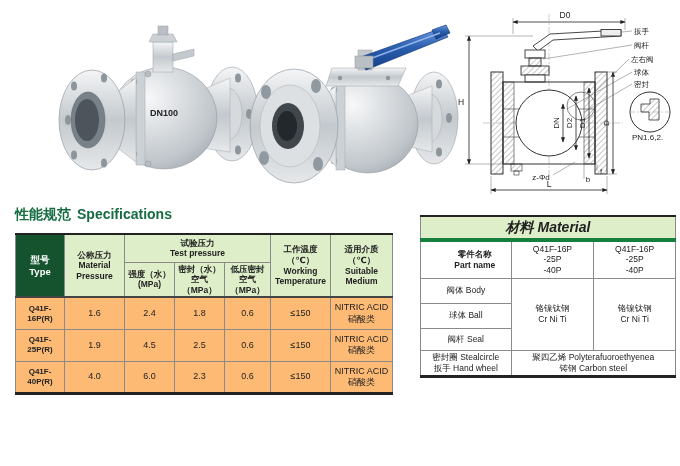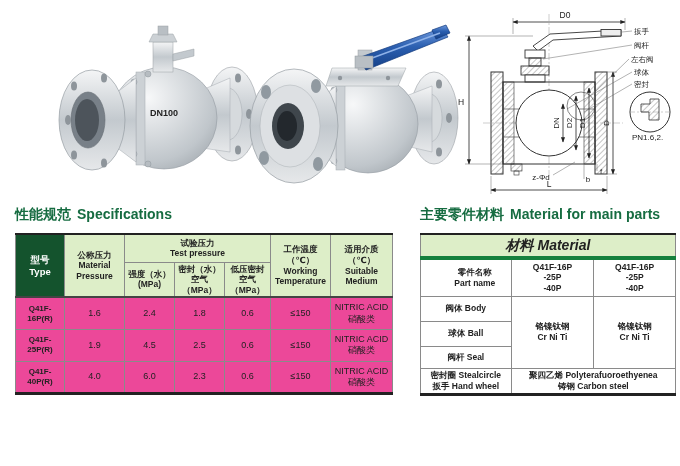--- a/index.html
+++ b/index.html
@@ -12,24 +12,24 @@
   .sec-title .en{font-size:14px;margin-left:6px;}
   
   table{border-collapse:collapse;table-layout:fixed;margin-top:9px;}
   .spec-table,.mat-table{border-top:2px solid #222;border-bottom:3px solid #222;}
   .spec-table th,.spec-table td,.mat-table th,.mat-table td{
      border:1px solid #8a8a8a;text-align:center;vertical-align:middle;
      padding:1px 2px;white-space:pre-line;line-height:1.25;}
   .spec-table th{background:#ddeec8;font-size:8.5px;font-weight:bold;}
   .spec-table th.dark{background:#14532d;color:#fff;font-size:9.5px;}
   .spec-table thead{border-bottom:2px solid #444;}
-  .spec-table td{font-size:9px;background:#ec4899;}
+  .spec-table td{font-size:9px;background:#fdba74;}
   .spec-table td.typ{font-size:8px;font-weight:bold;}
   .mat-table th{background:#ddeec8;font-size:14px;font-weight:bold;border-bottom:4px solid #15803d;font-style:italic;}
-  .mat-table td{font-size:8.5px;background:#fff;font-weight:bold;}
+  .mat-table td{font-size:8.5px;background:#fff;}
   .mat-table td.pn{font-weight:bold;padding-left:20px;}
 </style>
 </head>
 <body>
 
 <div class="page">
 
   <svg class="abs" style="left:52px;top:16px" width="212" height="186" viewBox="0 0 212 186">
     <defs>
       <linearGradient id="m1" x1="0" y1="0" x2="0" y2="1">
@@ -323,23 +323,20 @@
           <td>0.6</td>
           <td>≤150</td>
           <td>NITRIC ACID
 硝酸类</td>
         </tr>
       </tbody>
     </table>
   </div>
 
   <div class="abs" style="left:420px;top:206px;width:256px;">
-    <div class="sec-title">
-      <span>主要零件材料</span><span class="en">Material for main parts</span>
-    </div>
     <table class="mat-table">
       <colgroup>
           <col style="width:91px">
           <col style="width:83px">
           <col style="width:82px">
         </colgroup>
       <tbody>
         <tr style="height:24px">
           <th colspan="3">材料 Material</th>
         </tr>

